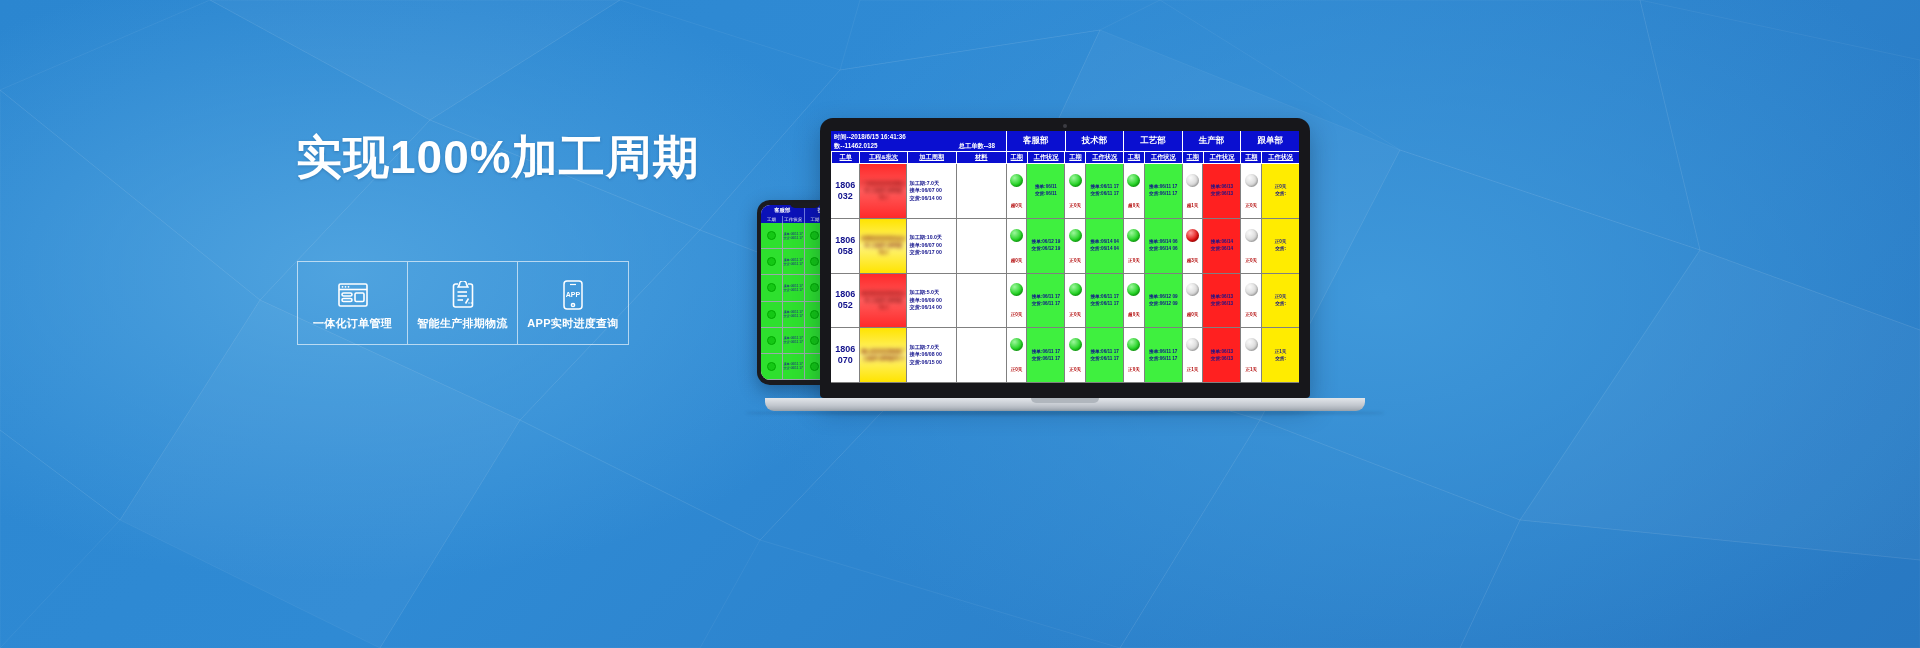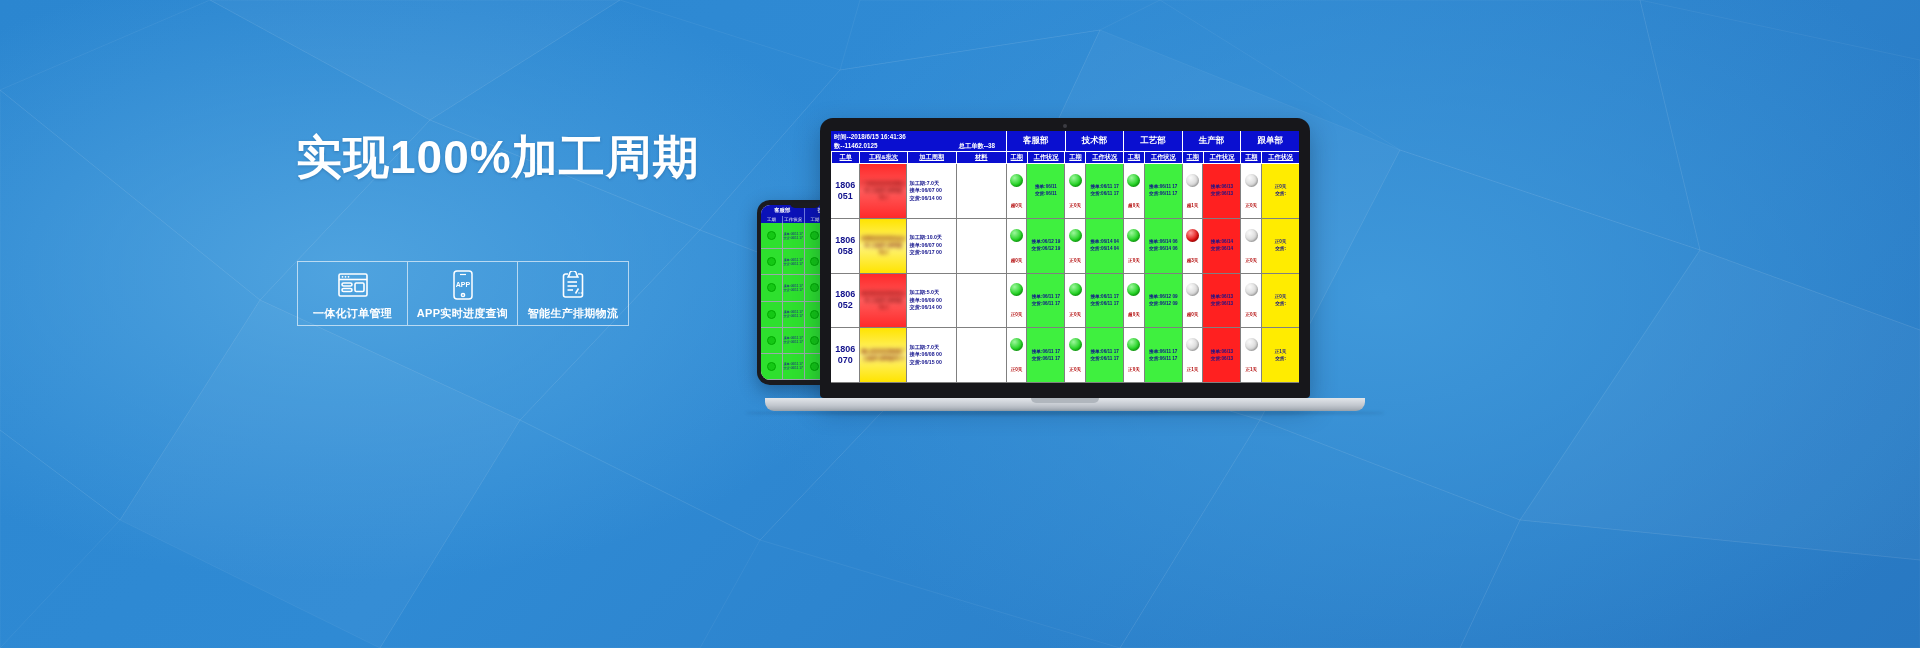--- a/index.html
+++ b/index.html
@@ -32,21 +32,21 @@
     letter-spacing:1px;
     text-shadow:0 1px 3px rgba(0,40,80,.25);
     white-space:nowrap;
   }
   .headline .l2 { display:block; }
 
   .features {
     position:absolute; left:297px; top:261px;
     display:flex;
     border:1px solid rgba(255,255,255,.62);
-    height:65px;
+    height:84px;
   }
   .feature {
     width:110px;
     display:flex; flex-direction:column;
     align-items:center; justify-content:center;
     gap:6px;
     border-right:1px solid rgba(255,255,255,.62);
     padding-top:4px;
   }
   .feature:last-child { border-right:none; }
@@ -233,44 +233,44 @@
         <rect x="4" y="10" width="10" height="3" rx="1.5"></rect>
         <rect x="4" y="15.5" width="10" height="3" rx="1.5"></rect>
         <rect x="17" y="10" width="9" height="8.5" rx="1.2"></rect>
       </svg>
     </span>
     <span class="flabel">一体化订单管理</span>
   </div>
 
   <div class="feature">
     <span class="ficon">
-      <svg width="20" height="30" viewBox="0 0 20 30" fill="none" stroke="#ffffff" stroke-width="1.5">
-        <rect x="1" y="1" width="18" height="28" rx="3"></rect>
-        <line x1="7" y1="4.5" x2="13" y2="4.5" stroke-width="1.2"></line>
-        <circle cx="10" cy="25" r="1.6"></circle>
-        <text x="10" y="17" font-family="Liberation Sans, sans-serif" font-size="7" font-weight="bold" fill="#ffffff" stroke="none" text-anchor="middle">APP</text>
-      </svg>
-    </span>
-    <span class="flabel">APP实时进度查询</span>
-  </div>
-
-  <div class="feature">
-    <span class="ficon">
       <svg width="24" height="28" viewBox="0 0 24 28" fill="none" stroke="#ffffff" stroke-width="1.6">
         <path d="M7 3 H4.5 A2 2 0 0 0 2.5 5 V24 A2 2 0 0 0 4.5 26 H19.5 A2 2 0 0 0 21.5 24 V5 A2 2 0 0 0 19.5 3 H17"></path>
         <path d="M8.5 3.2 A3.5 3.5 0 0 1 15.5 3.2 L16.8 6 H7.2 Z"></path>
         <line x1="6.5" y1="11" x2="16" y2="11"></line>
         <line x1="6.5" y1="15" x2="16" y2="15"></line>
         <line x1="6.5" y1="19" x2="12" y2="19"></line>
         <path d="M17.5 17.5 L14.5 22.5"></path>
         <circle cx="18" cy="22" r="0.7" fill="#ffffff" stroke="none"></circle>
         <circle cx="20.3" cy="22" r="0.7" fill="#ffffff" stroke="none"></circle>
       </svg>
     </span>
     <span class="flabel">智能生产排期物流</span>
+  </div>
+
+  <div class="feature">
+    <span class="ficon">
+      <svg width="20" height="30" viewBox="0 0 20 30" fill="none" stroke="#ffffff" stroke-width="1.5">
+        <rect x="1" y="1" width="18" height="28" rx="3"></rect>
+        <line x1="7" y1="4.5" x2="13" y2="4.5" stroke-width="1.2"></line>
+        <circle cx="10" cy="25" r="1.6"></circle>
+        <text x="10" y="17" font-family="Liberation Sans, sans-serif" font-size="7" font-weight="bold" fill="#ffffff" stroke="none" text-anchor="middle">APP</text>
+      </svg>
+    </span>
+    <span class="flabel">APP实时进度查询</span>
   </div>
 </div>
 
 <div class="phone">
   <div class="notch"></div>
   <div class="pscreen">
     <div class="phdr">
       <div class="pdept">客服部</div>
       <div class="pdept">技术部</div>
     </div>
@@ -401,21 +401,21 @@
             <div class="c w-dur">工期</div>
             <div class="c w-sta">工作状况</div>
             <div class="c w-dur">工期</div>
             <div class="c w-sta">工作状况</div>
           </div>
 
         <div style="flex:1; display:flex; flex-direction:column;" id="dash-rows">
             <div class="drow">
               <div class="dcell c-wo">
                 <span>1806</span>
-                <span>051</span>
+                <span>032</span>
               </div>
               <div class="dcell c-proj bar-red">
                 <span class="bar-blur">广州某某某某有限公司 工程单 材料型号-1</span>
               </div>
               <div class="dcell c-cyc">
                 <div class="lines">
                   <div>加工期:7.0天</div>
                   <div>接单:06/07 00</div>
                   <div>交货:06/14 00</div>
                 </div>

